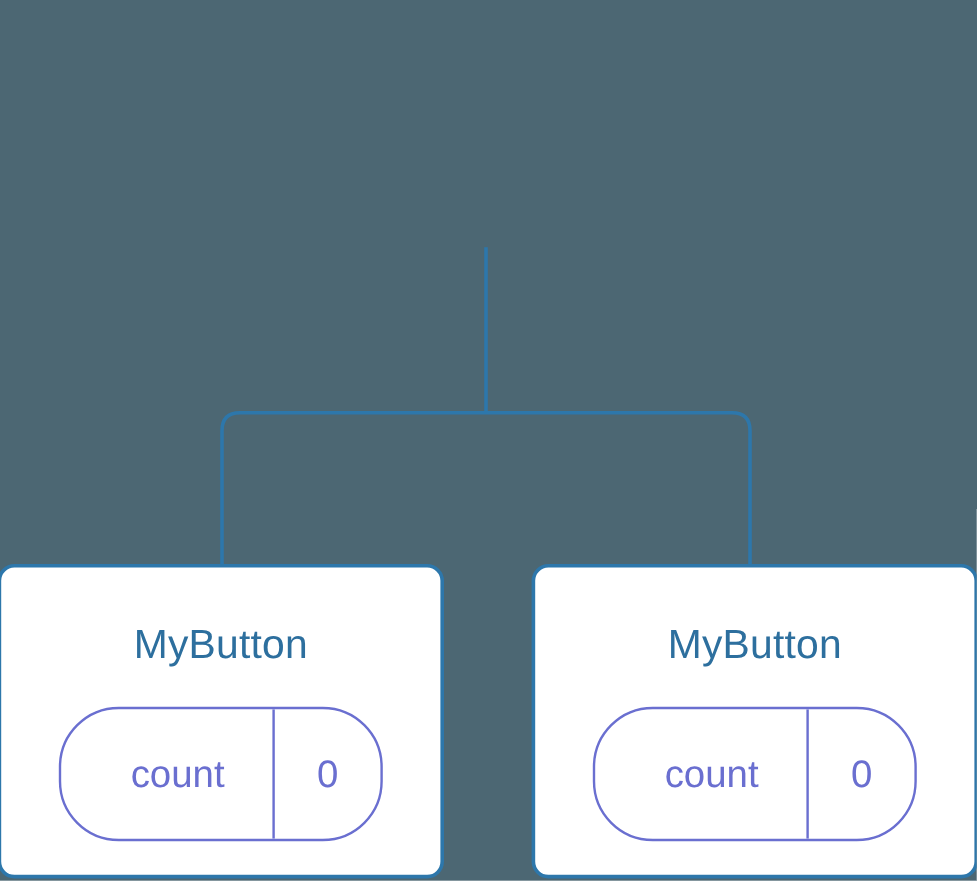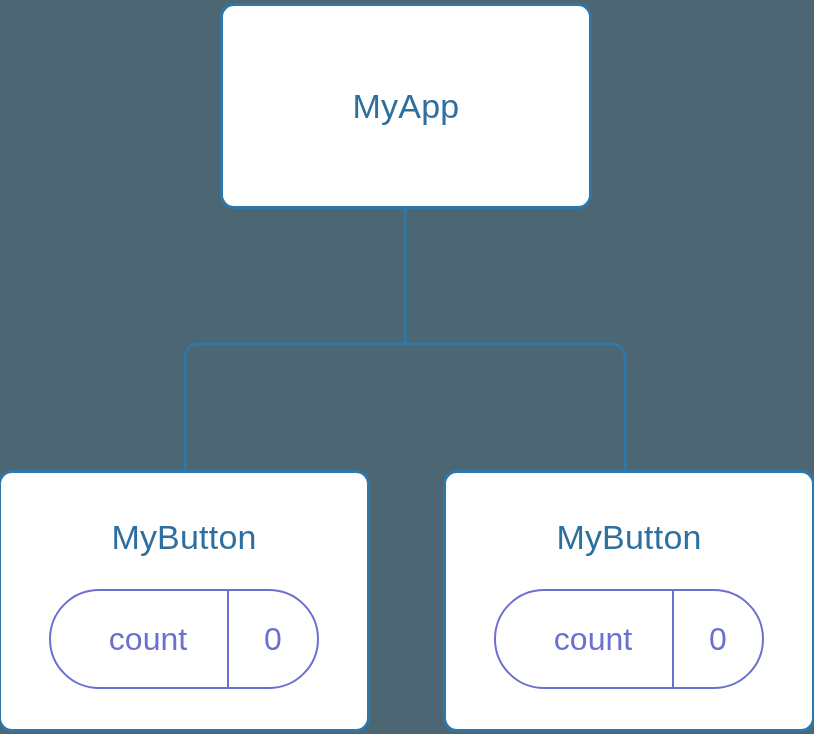--- a/index.html
+++ b/index.html
@@ -69,21 +69,21 @@
     height: 262px;
     justify-content: flex-start;
     padding-top: 47px;
   }
   #node-child-0 { left: -2px; }
   #node-child-1 { left: 443px; }
 
   
   .state-pill {
     margin-top: 35px;
-    height: 100px;
+    height: 112px;
     display: flex;
     align-items: stretch;
     border: 2px solid #6a6fd0;
     border-radius: 50px;
     box-sizing: border-box;
     background: #ffffff;
     overflow: hidden;
   }
   .pill-key,
   .pill-value {
@@ -110,23 +110,20 @@
 
 <div id="canvas">
 
   <svg id="connectors" viewBox="0 0 814 734" width="814" height="734" fill="none">
 
     <path d="M405 206 L405 344" stroke="#2d77ab" stroke-width="3" fill="none" stroke-linecap="butt"></path>
 
     <path d="M185 472 L185 359 Q185 344 200 344 L610 344 Q625 344 625 359 L625 472" stroke="#2d77ab" stroke-width="3" fill="none" stroke-linejoin="round"></path>
   </svg>
 
-  <div class="node" id="node-root">
-    <span class="node-title">MyApp</span>
-  </div>
 
   <div class="node node-child" id="node-child-0">
     <span class="node-title">MyButton</span>
     <div class="state-pill">
       <span class="pill-key">count</span>
       <span class="pill-value">0</span>
     </div>
   </div>
 
   <div class="node node-child" id="node-child-1">

